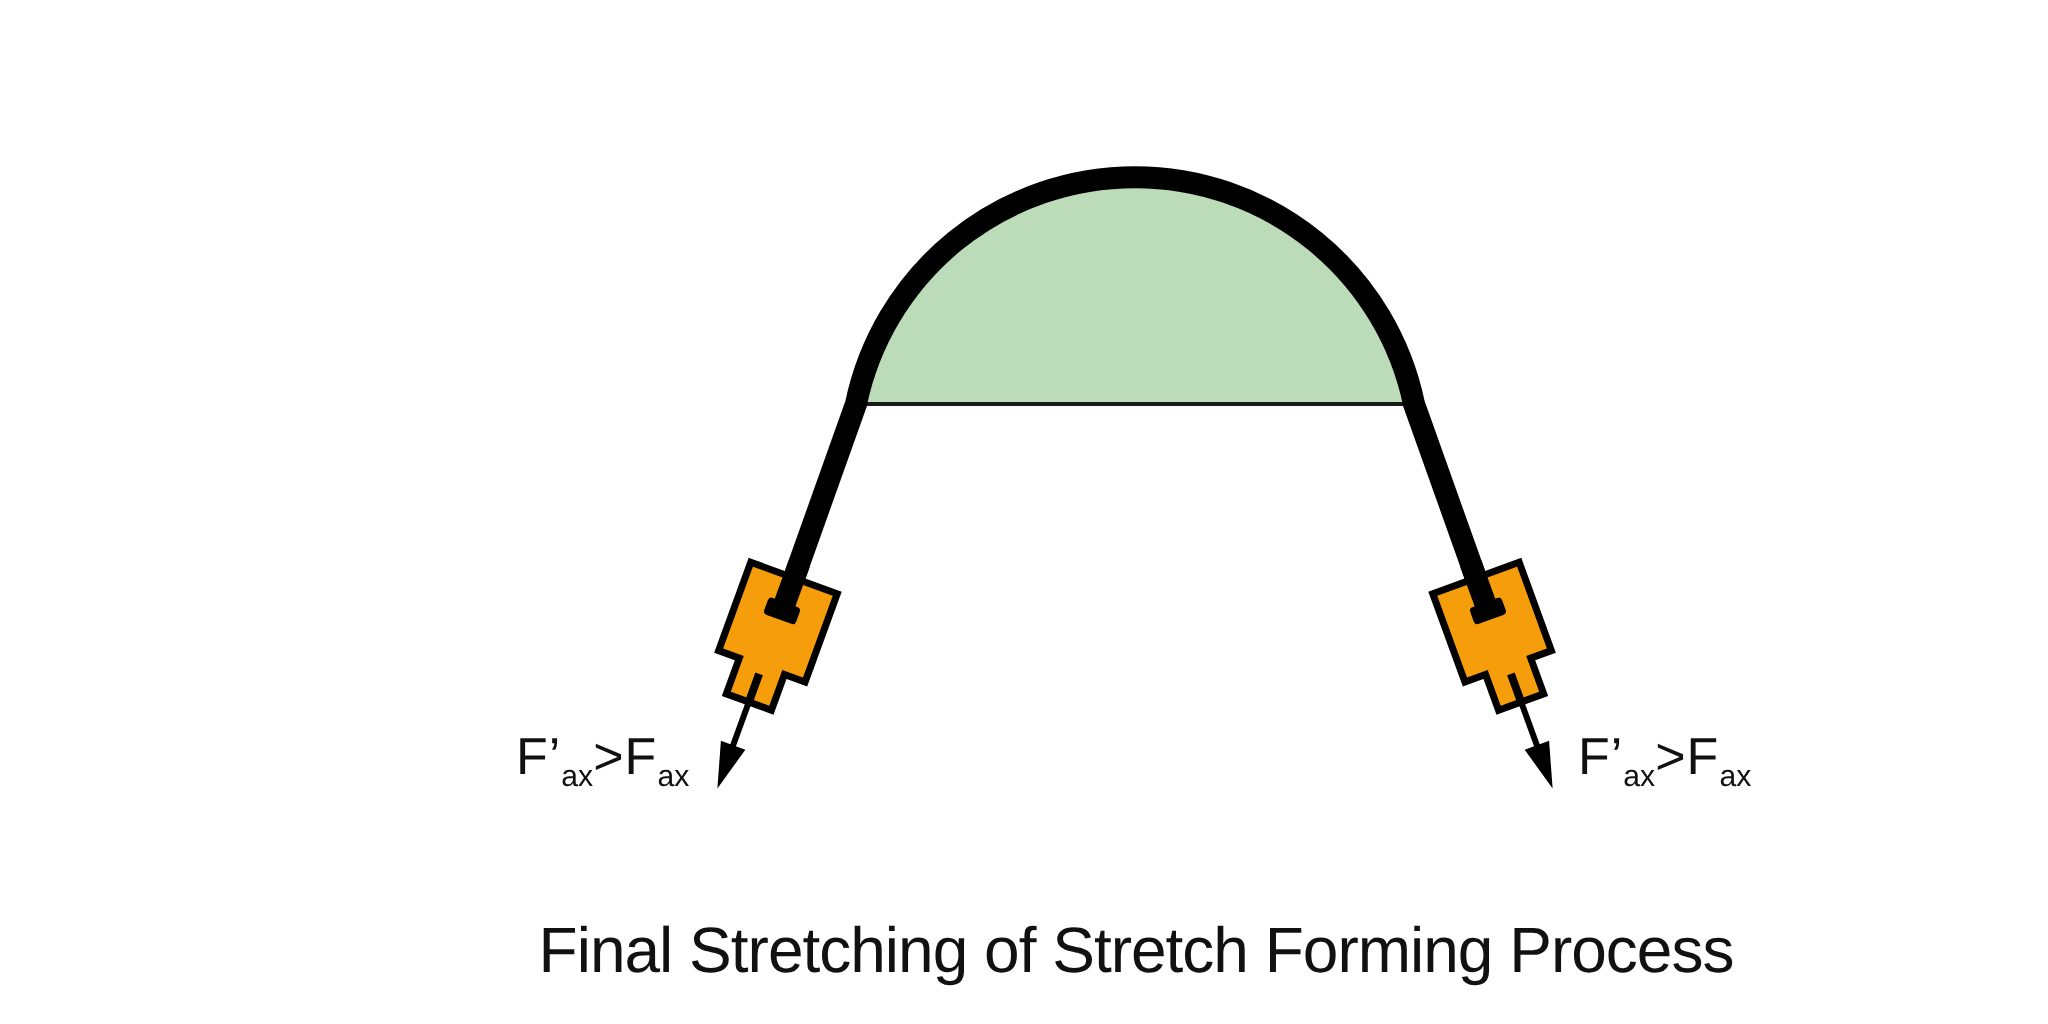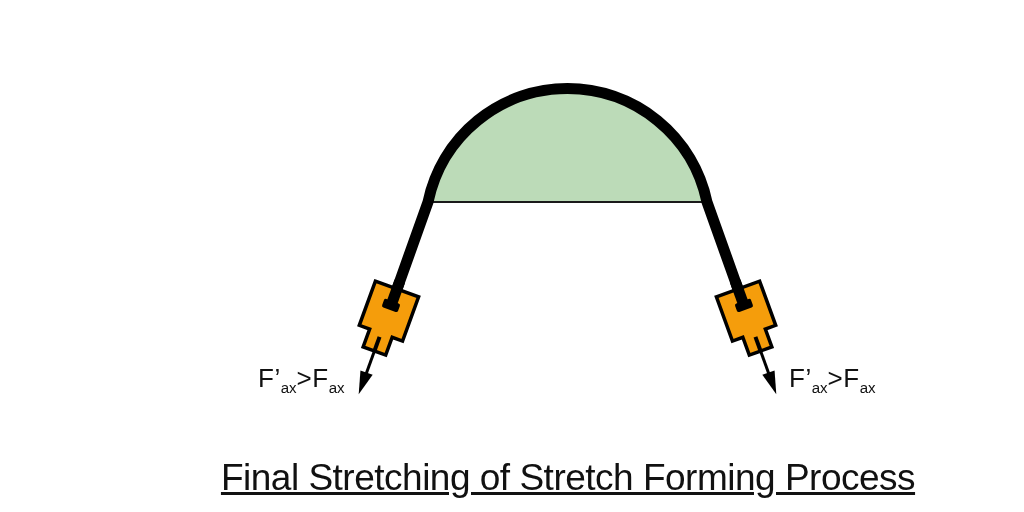--- a/index.html
+++ b/index.html
@@ -13,22 +13,22 @@
   }
   .stage svg { position:absolute; left:0; top:0; }
   .label { position:absolute; color:#111111; white-space:nowrap; }
   .force-label { font-size:26px; letter-spacing:0.5px; }
   .force-label sub { font-size:0.58em; letter-spacing:0; }
   .center-label {
     font-size:29px; font-weight:700;
     left:568px; top:369px; transform:translateX(-50%);
   }
   .caption {
-    font-size:37px; letter-spacing:-0.5px;
-    left:568px; top:457px; transform:translateX(-50%);text-decoration:underline;
+    font-size:32px; letter-spacing:-0.5px;
+    left:568px; top:457px; transform:translateX(-50%);
   }
   .force-left  { left:258px; top:363px; }
   .force-right { left:789px; top:363px; }
 </style>
 </head>
 <body>
 
 <div class="stage">
 
   <svg width="1024" height="512" viewBox="0 0 1024 512">

